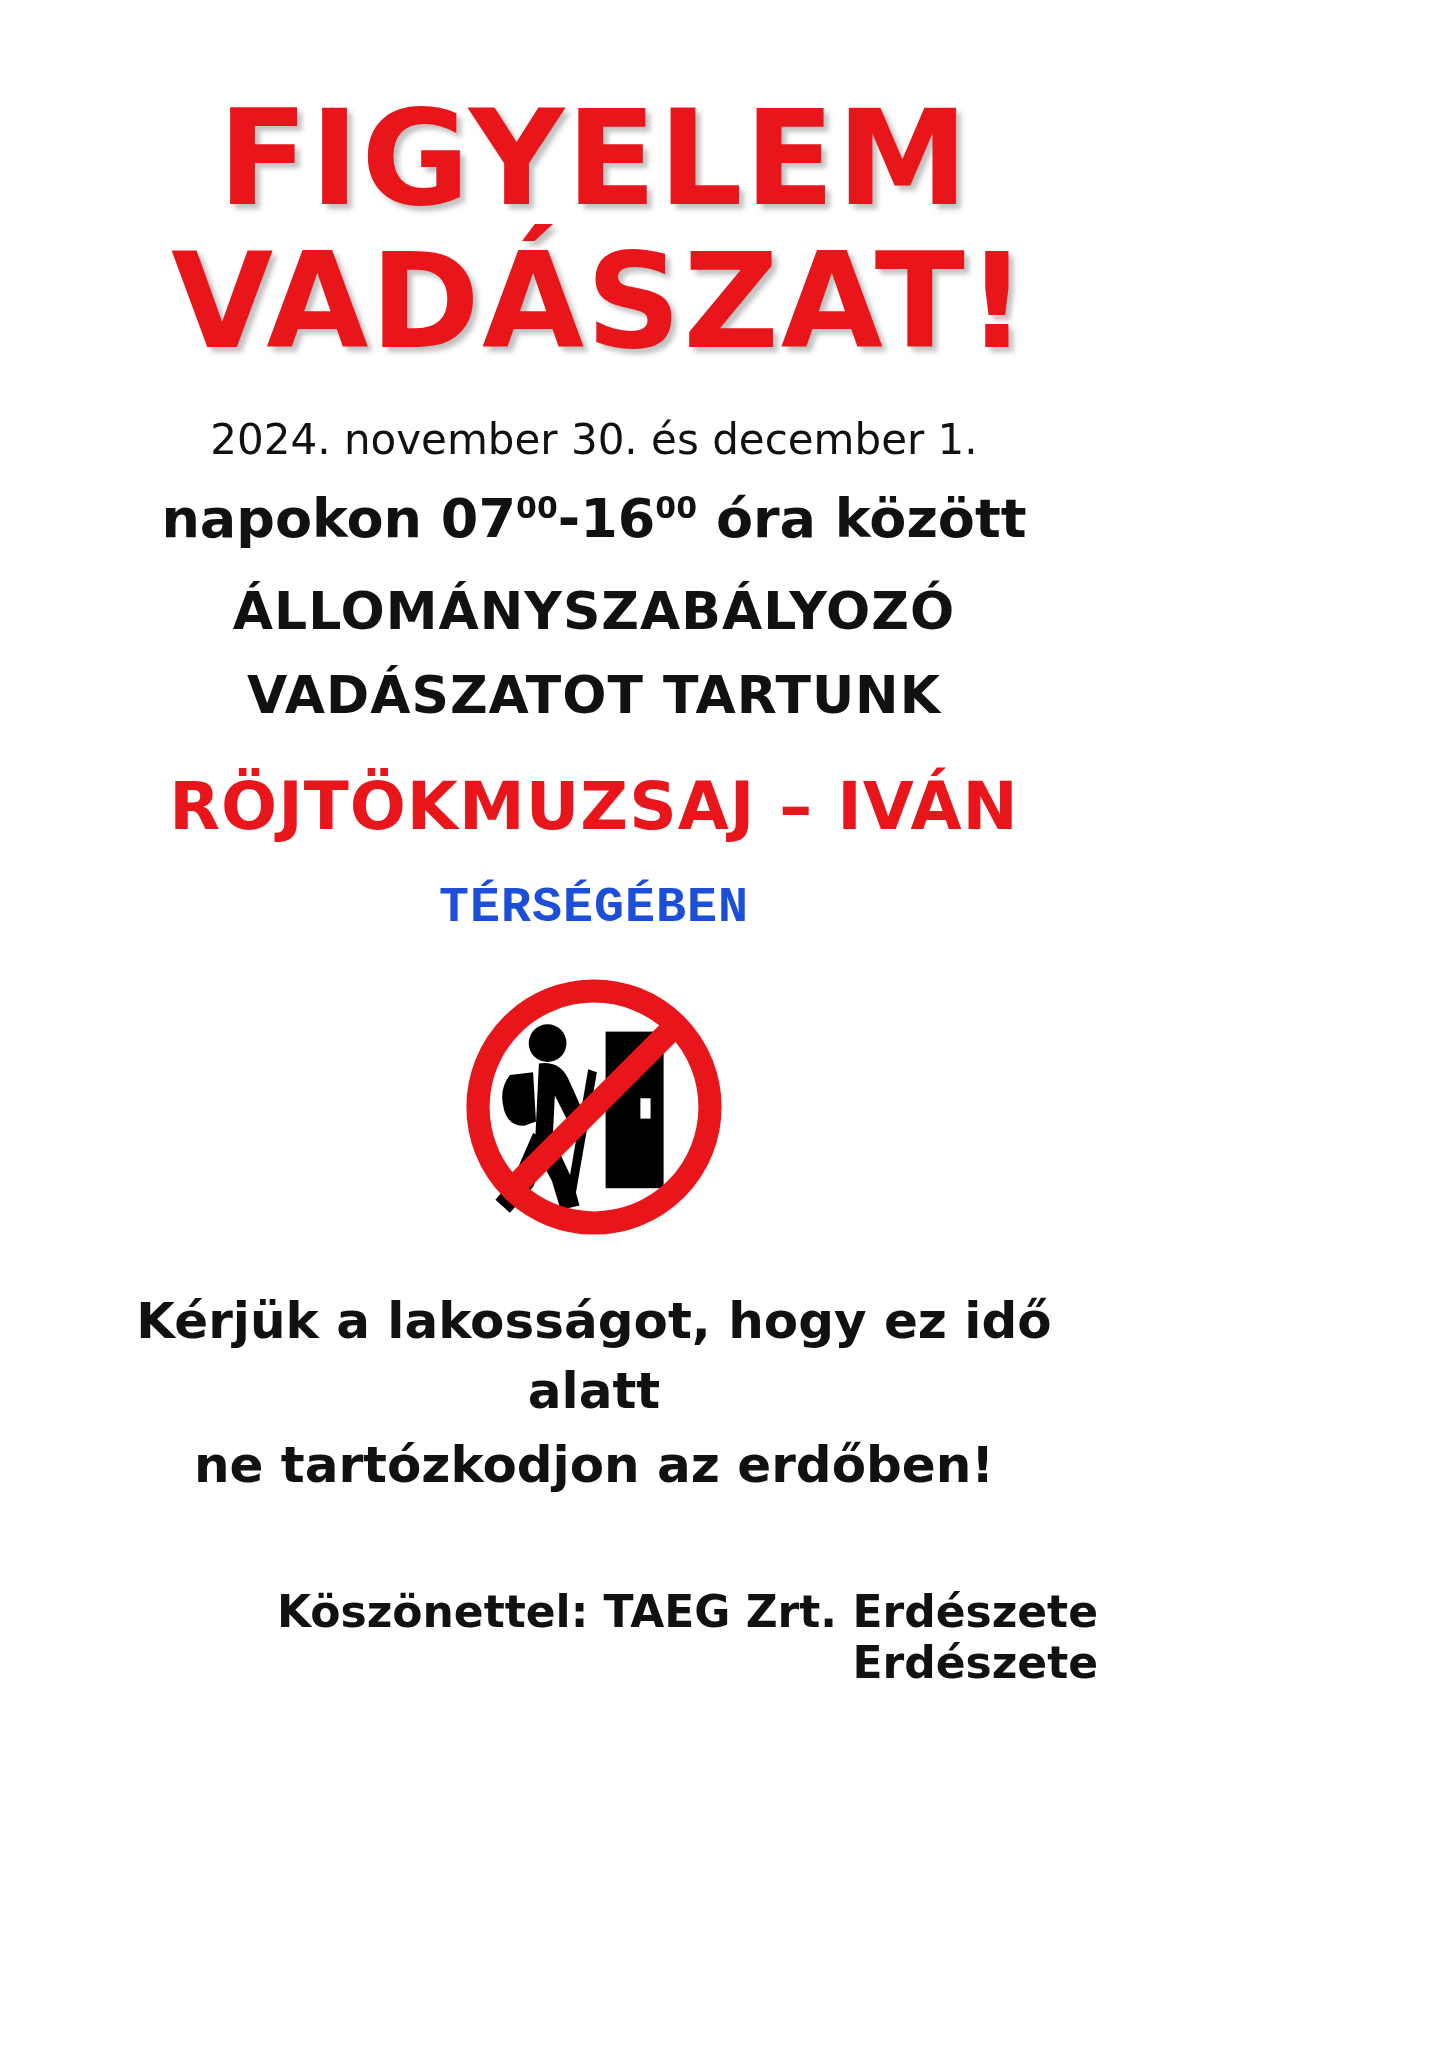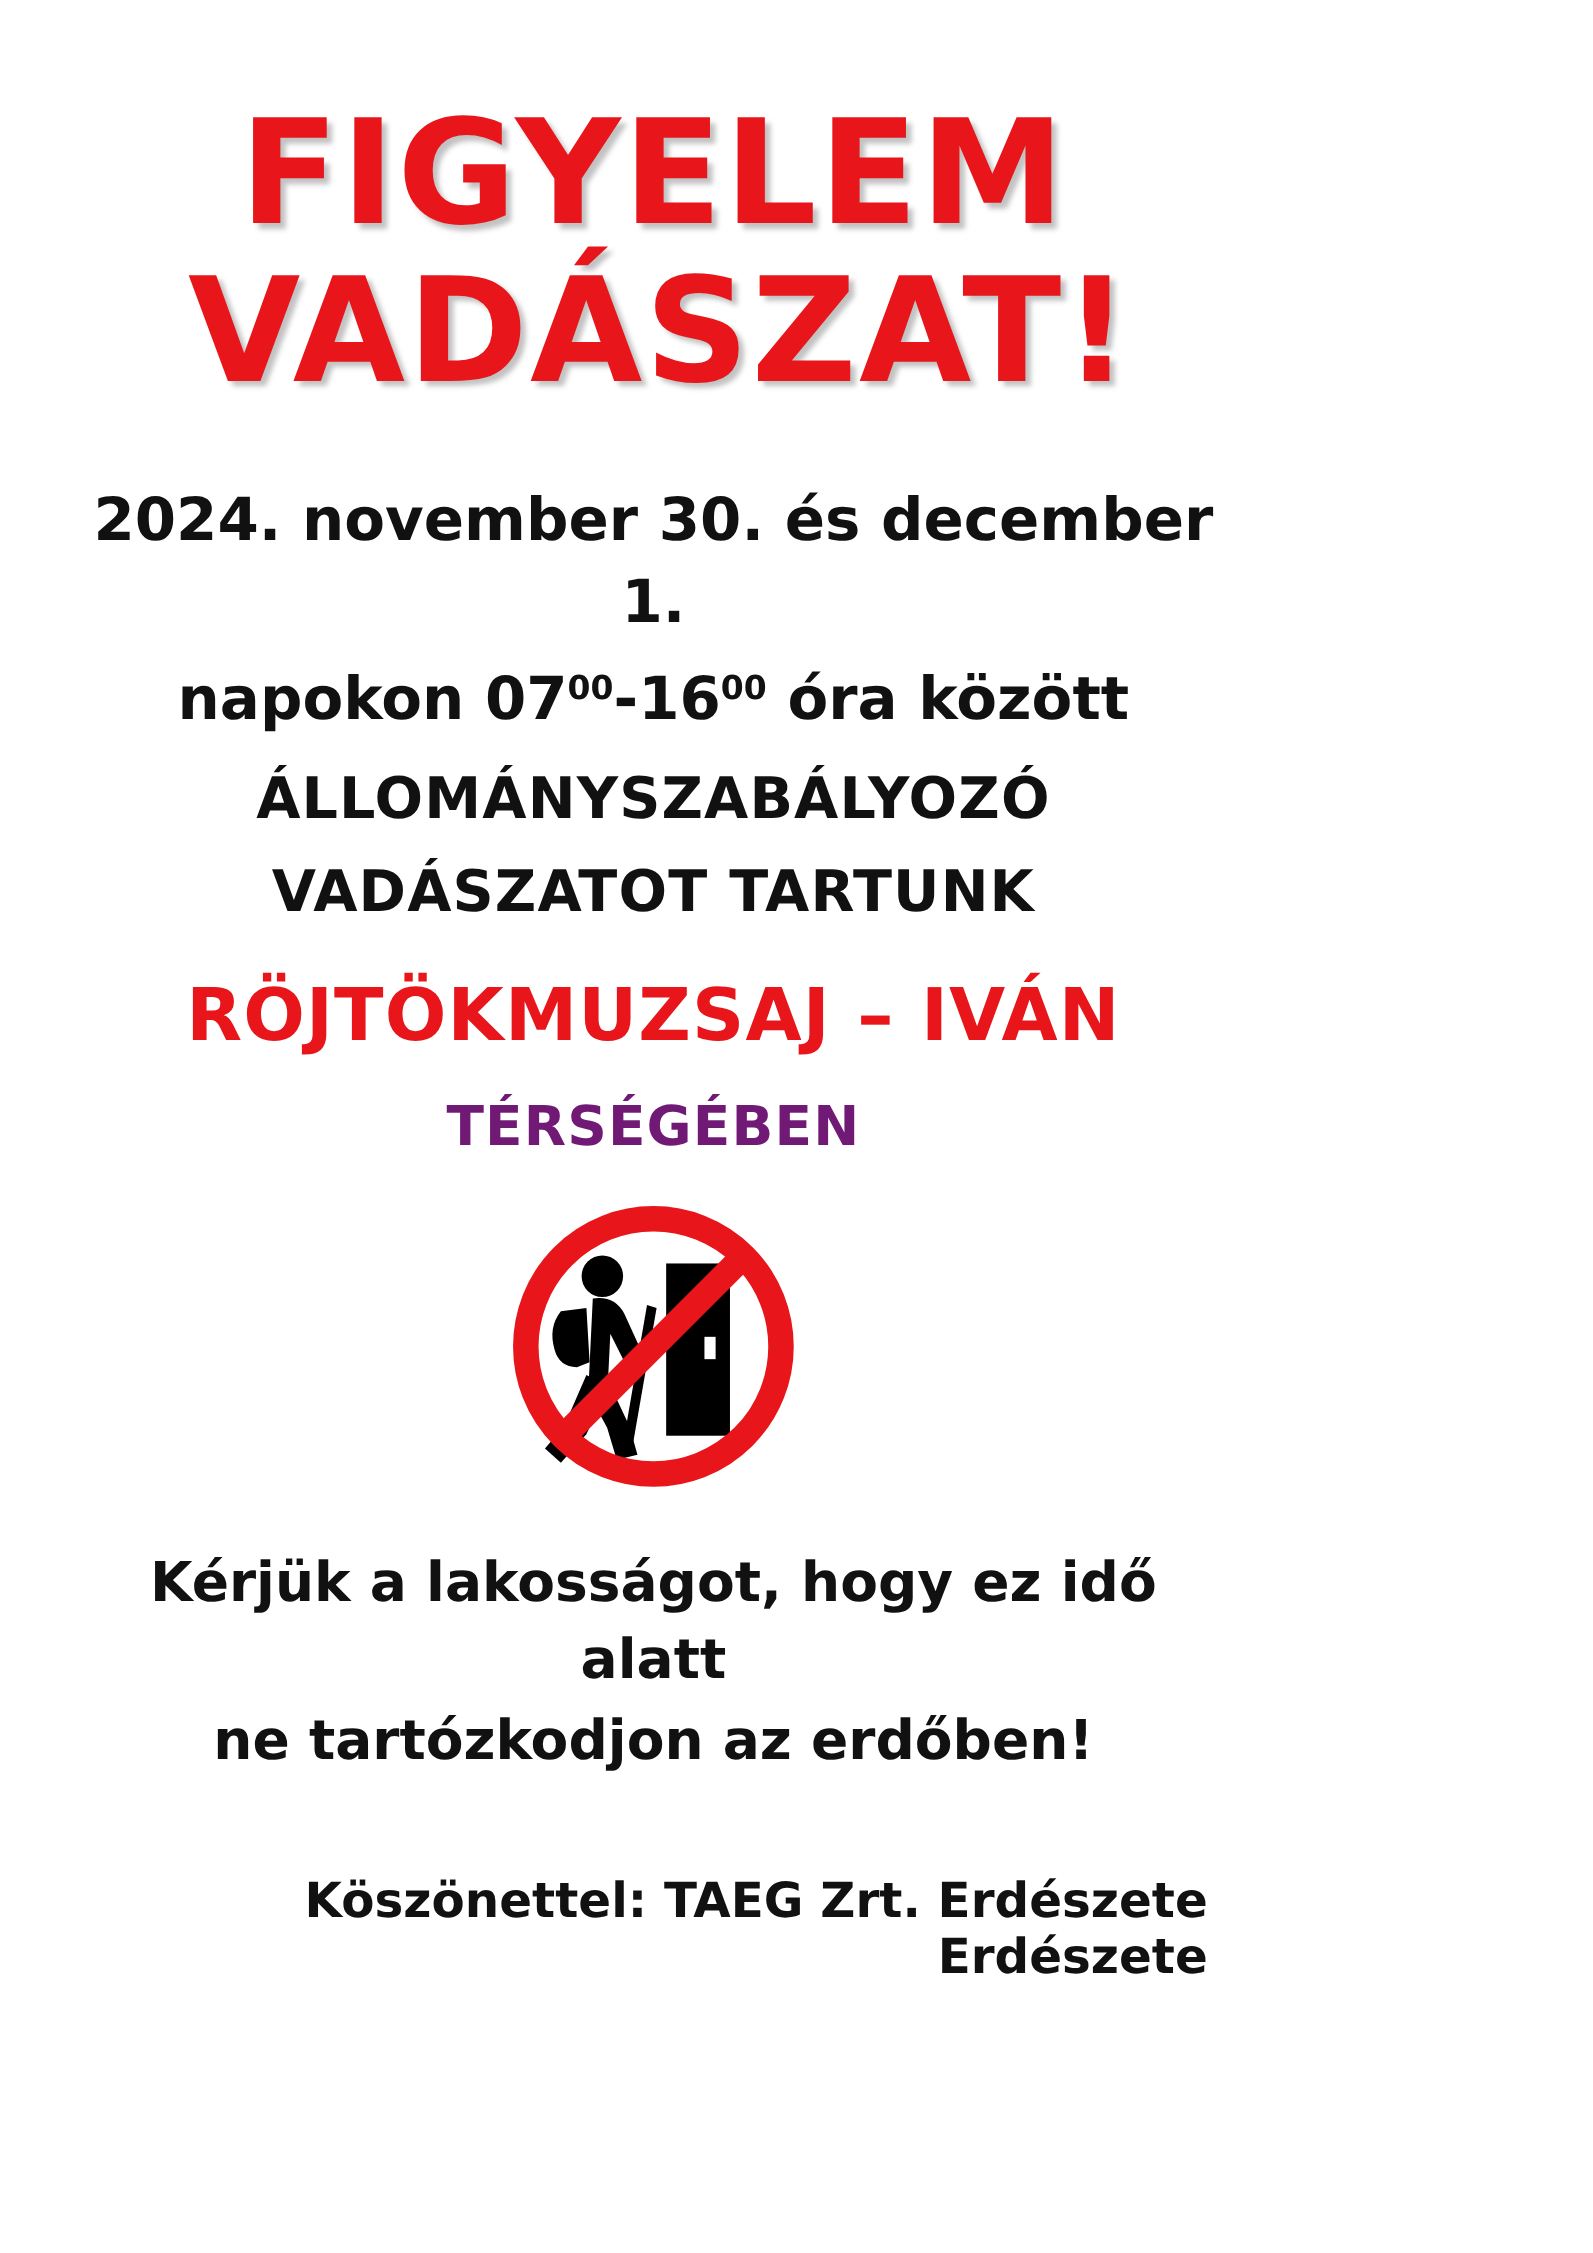--- a/index.html
+++ b/index.html
@@ -36,26 +36,26 @@
   .headline-1 {
     font-size: 132px;
     margin: 0 0 6px 0;
   }
   .headline-2 {
     font-size: 132px;
     margin: 0 0 40px 12px;
   }
 
   .date-line {
-    font-size: 54px;
-    font-weight: bold;
+    font-size: 42px;
+    font-weight: normal;
     text-align: center;
     color: #111111;
     line-height: 1.38;
-    margin: 25px 0 0 0;
+    margin: 0 0 0 0;
   }
   .time-line {
     font-size: 54px;
     font-weight: bold;
     text-align: right;
     color: #111111;
     line-height: 1.38;
     margin: 14px 0 0 0;
     white-space: nowrap;
   }
@@ -88,23 +88,24 @@
     margin: 34px 0 0 0;
   }
   .area.second {
     margin-top: 6px;
   }
 
   .vicinity {
     font-size: 50px;
     font-weight: bold;
     text-align: center;
-    color: #701a75;
+    color: #1d4ed8;
     letter-spacing: 1px;
     margin: 32px 0 0 0;
+    font-family: Liberation Mono, monospace;
   }
 
   .sign-wrap {
     margin: 26px 0 10px 0;
     display: flex;
     justify-content: center;
     align-items: center;
   }
 
   .notice {

